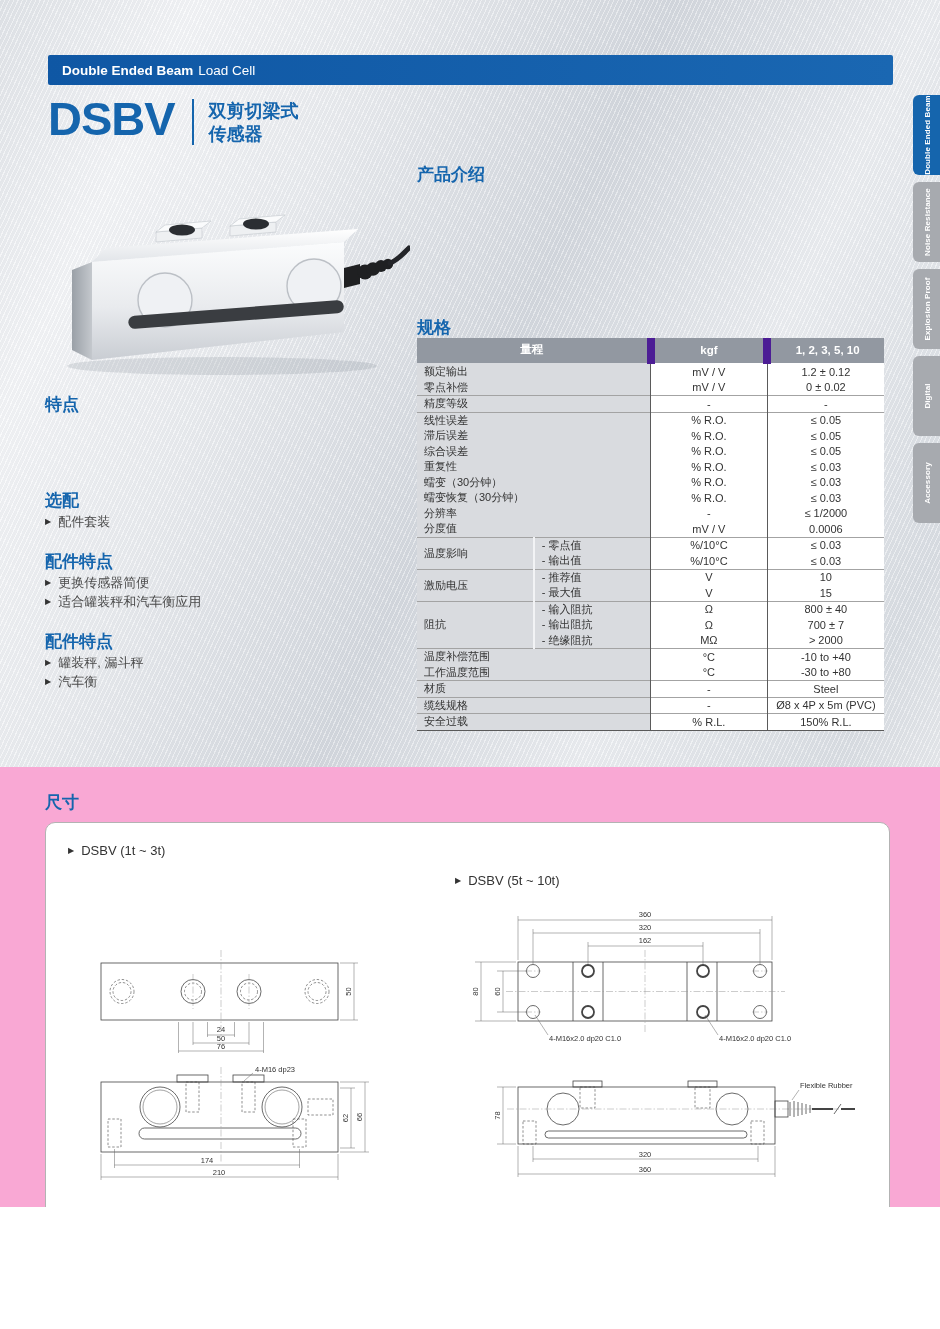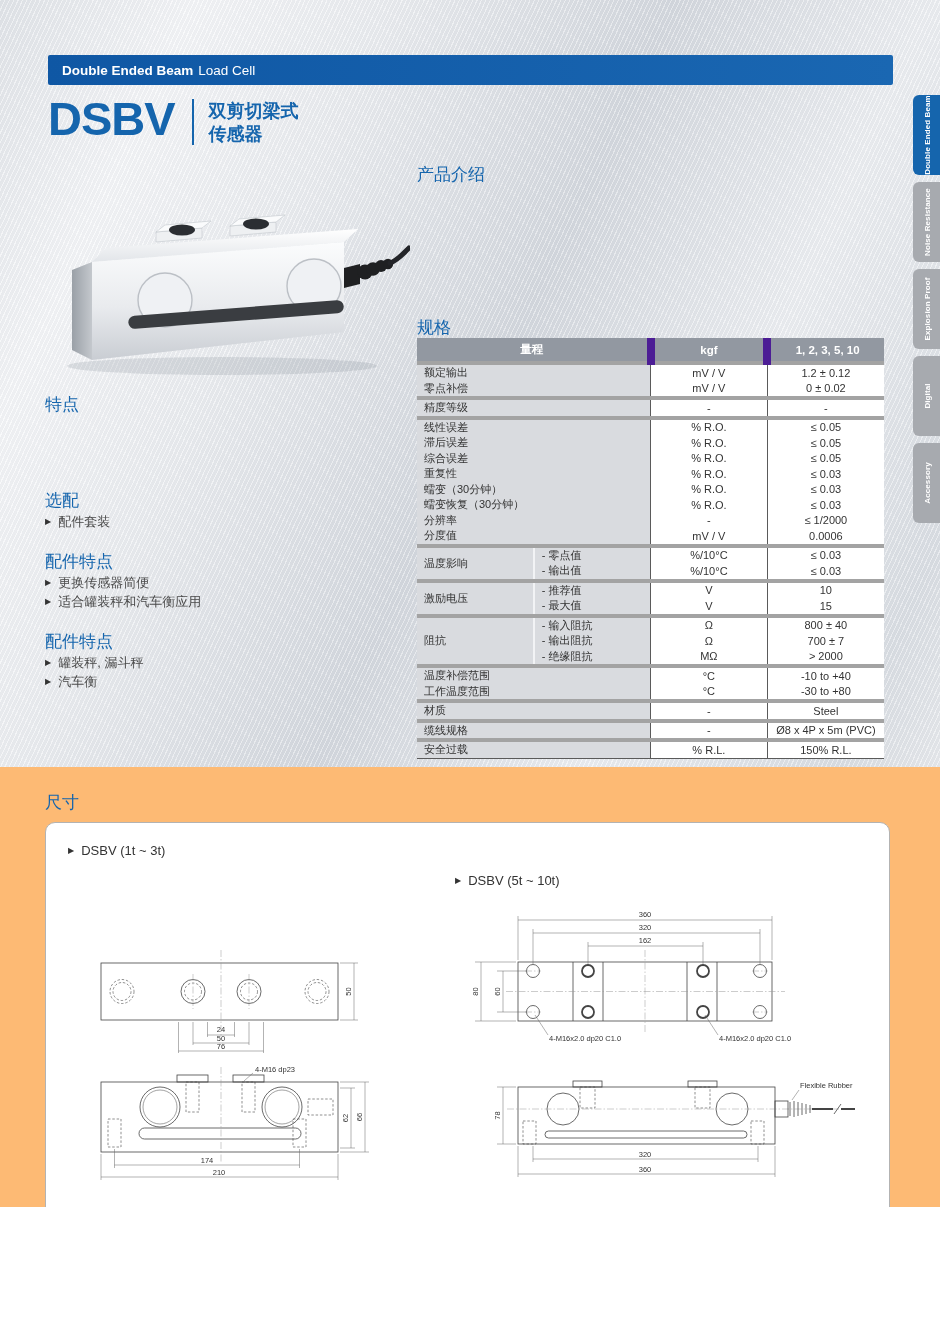--- a/index.html
+++ b/index.html
@@ -1,47 +1,47 @@
 <!DOCTYPE html>
 <html><head>
 <meta charset="utf-8">
 <style>
   html,body{margin:0;padding:0;background:#fff;}
-  .page{position:relative;width:940px;height:1207px;background:#fdba74;overflow:hidden;
+  .page{position:relative;width:940px;height:1207px;background:#f9a8d4;overflow:hidden;
         font-family:"Liberation Sans","DejaVu Sans",sans-serif;color:#4a4a4a;}
   .hero{position:absolute;left:0;top:0;width:940px;height:767px;
         background:
          repeating-linear-gradient(115deg, rgba(255,255,255,0.35) 0 1px, rgba(90,100,115,0.05) 1px 4px),
          linear-gradient(115deg,#e3e6ea 0%,#f6f7f9 15%,#eceef1 30%,#d6dae0 52%,#eef0f3 72%,#dce0e5 92%,#e9ebee 100%);}
   .topbar{position:absolute;left:48px;top:55px;width:845px;height:30px;
           background:linear-gradient(90deg,#0f57a4,#1a67b2);border-radius:2px;
           display:flex;align-items:center;padding-left:14px;box-sizing:border-box;color:#fff;font-size:13.5px;}
   .topbar b{font-weight:bold;margin-right:5px;}
   .brand{position:absolute;left:48px;top:97px;display:flex;}
   .brand-model{font-size:47px;font-weight:bold;color:#1565ad;line-height:0.95;letter-spacing:-1px;}
   .brand-divider{width:2px;height:46px;background:#1565ad;margin:2px 15px 0 17px;}
   .brand-sub{font-size:18px;font-weight:bold;color:#1565ad;line-height:1.3;padding-top:3px;}
-  .sec-title{position:absolute;font-size:17px;font-weight:normal;color:#1565ad;}
+  .sec-title{position:absolute;font-size:17px;font-weight:bold;color:#1565ad;}
   .intro-text{position:absolute;left:417px;top:190px;width:475px;font-size:13px;line-height:1.7;color:#4a4a4a;}
   .bullet-list{position:absolute;font-size:13px;color:#4a4a4a;}
   .bullet{line-height:19px;white-space:nowrap;}
   .tri{font-size:8px;color:#333;margin-right:7px;vertical-align:2px;}
   
   .spec-table{position:absolute;left:417px;top:338px;border-collapse:collapse;width:467px;
               font-size:11px;color:#333;table-layout:fixed;}
   .spec-table th{background:#9298a1;color:#fff;font-weight:bold;height:21px;font-size:11.5px;
                  border-bottom:3px solid transparent;}
   .spec-table th + th{border-left:8px solid #4c1d95;}
   .spec-table td{height:15.5px;padding:0 4px;background:#fff;}
   .spec-table td.lbl{background:#d9dbdf;text-align:left;padding-left:7px;}
   .spec-table td.lbl.main{width:64px;}
   .spec-table td.lbl.sub{border-left:2px solid #f2f3f5;}
   .spec-table td.unit{width:50px;text-align:center;border-left:1px solid #5a5a5a;border-right:1px solid #5a5a5a;}
   .spec-table td.val{text-align:center;width:265px;}
-  .spec-table tr.group-start td{border-top:4px solid #a3a3a3;}
+  .spec-table tr.group-start td{border-top:1px solid #a3a3a3;}
   .spec-table tbody{border-bottom:1px solid #5a5a5a;}
   
   .side-tabs{position:absolute;right:0;top:95px;width:27px;display:flex;flex-direction:column;gap:7px;}
   .side-tab{height:80px;width:27px;background:#a7aaaf;border-radius:6px 0 0 6px;position:relative;}
   .side-tab.active{background:#1565ad;}
   .side-tab span{position:absolute;left:50%;top:50%;transform:translate(-50%,-50%) rotate(-90deg);
                  white-space:nowrap;font-size:8px;font-weight:bold;color:#fff;letter-spacing:0.1px;}
   
   .dims-box{position:absolute;left:45px;top:822px;width:845px;height:447px;box-sizing:border-box;
             border:1px solid #b3b3b3;border-radius:10px;background:#fff;}

